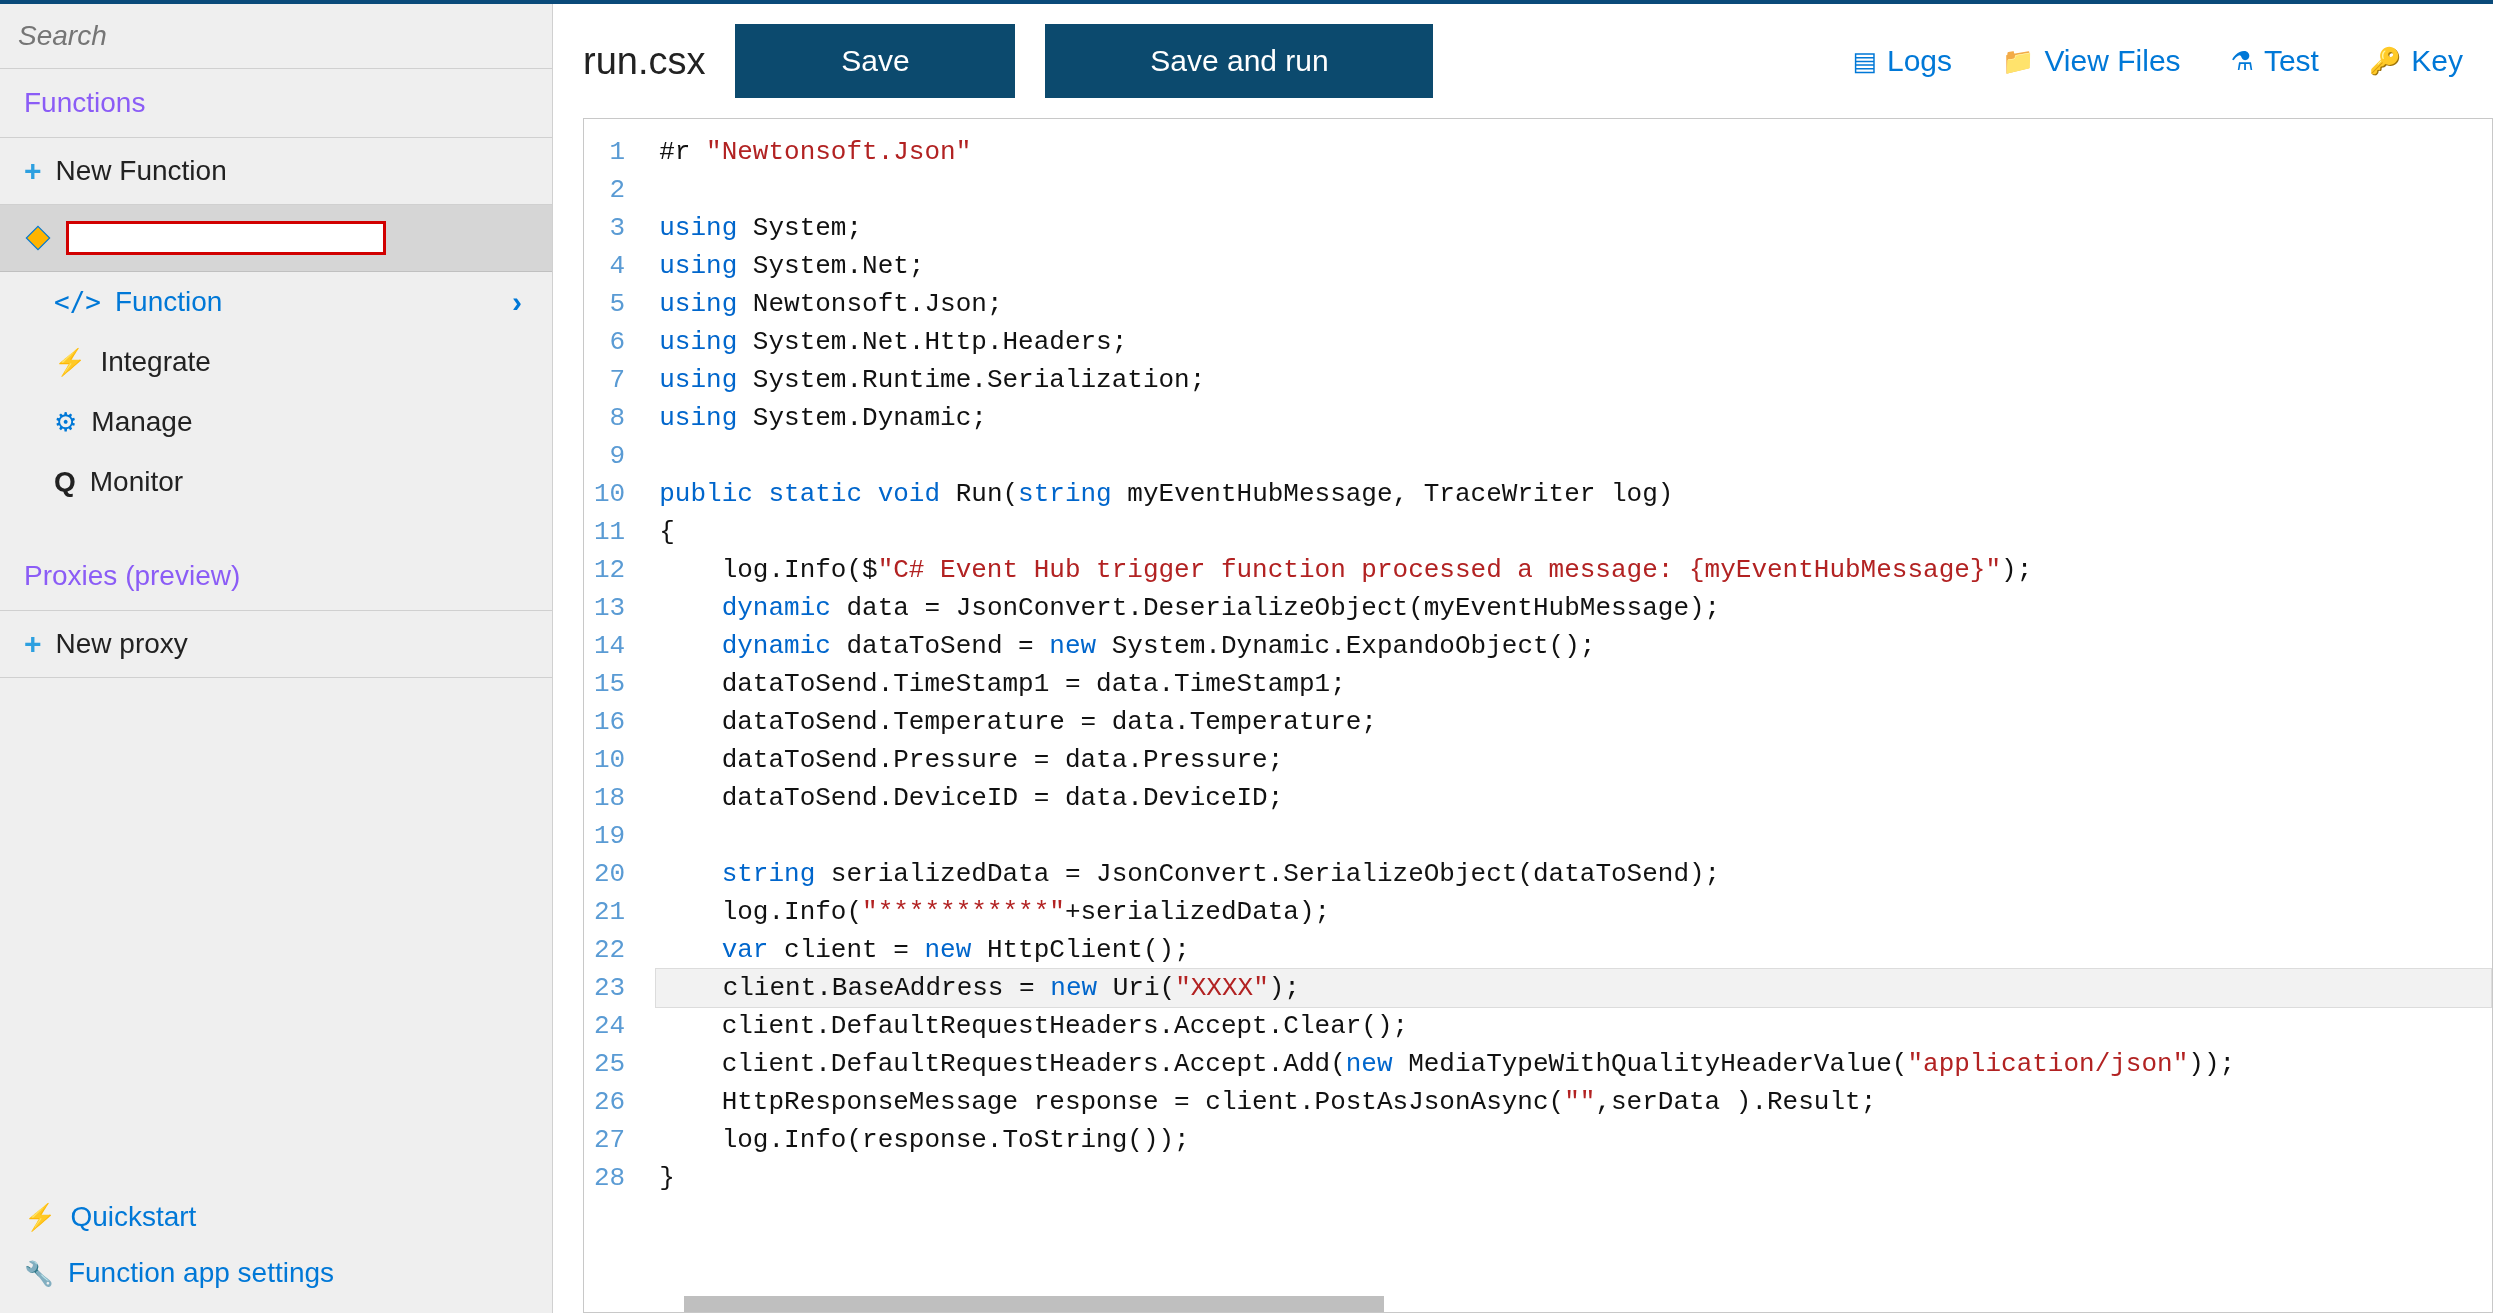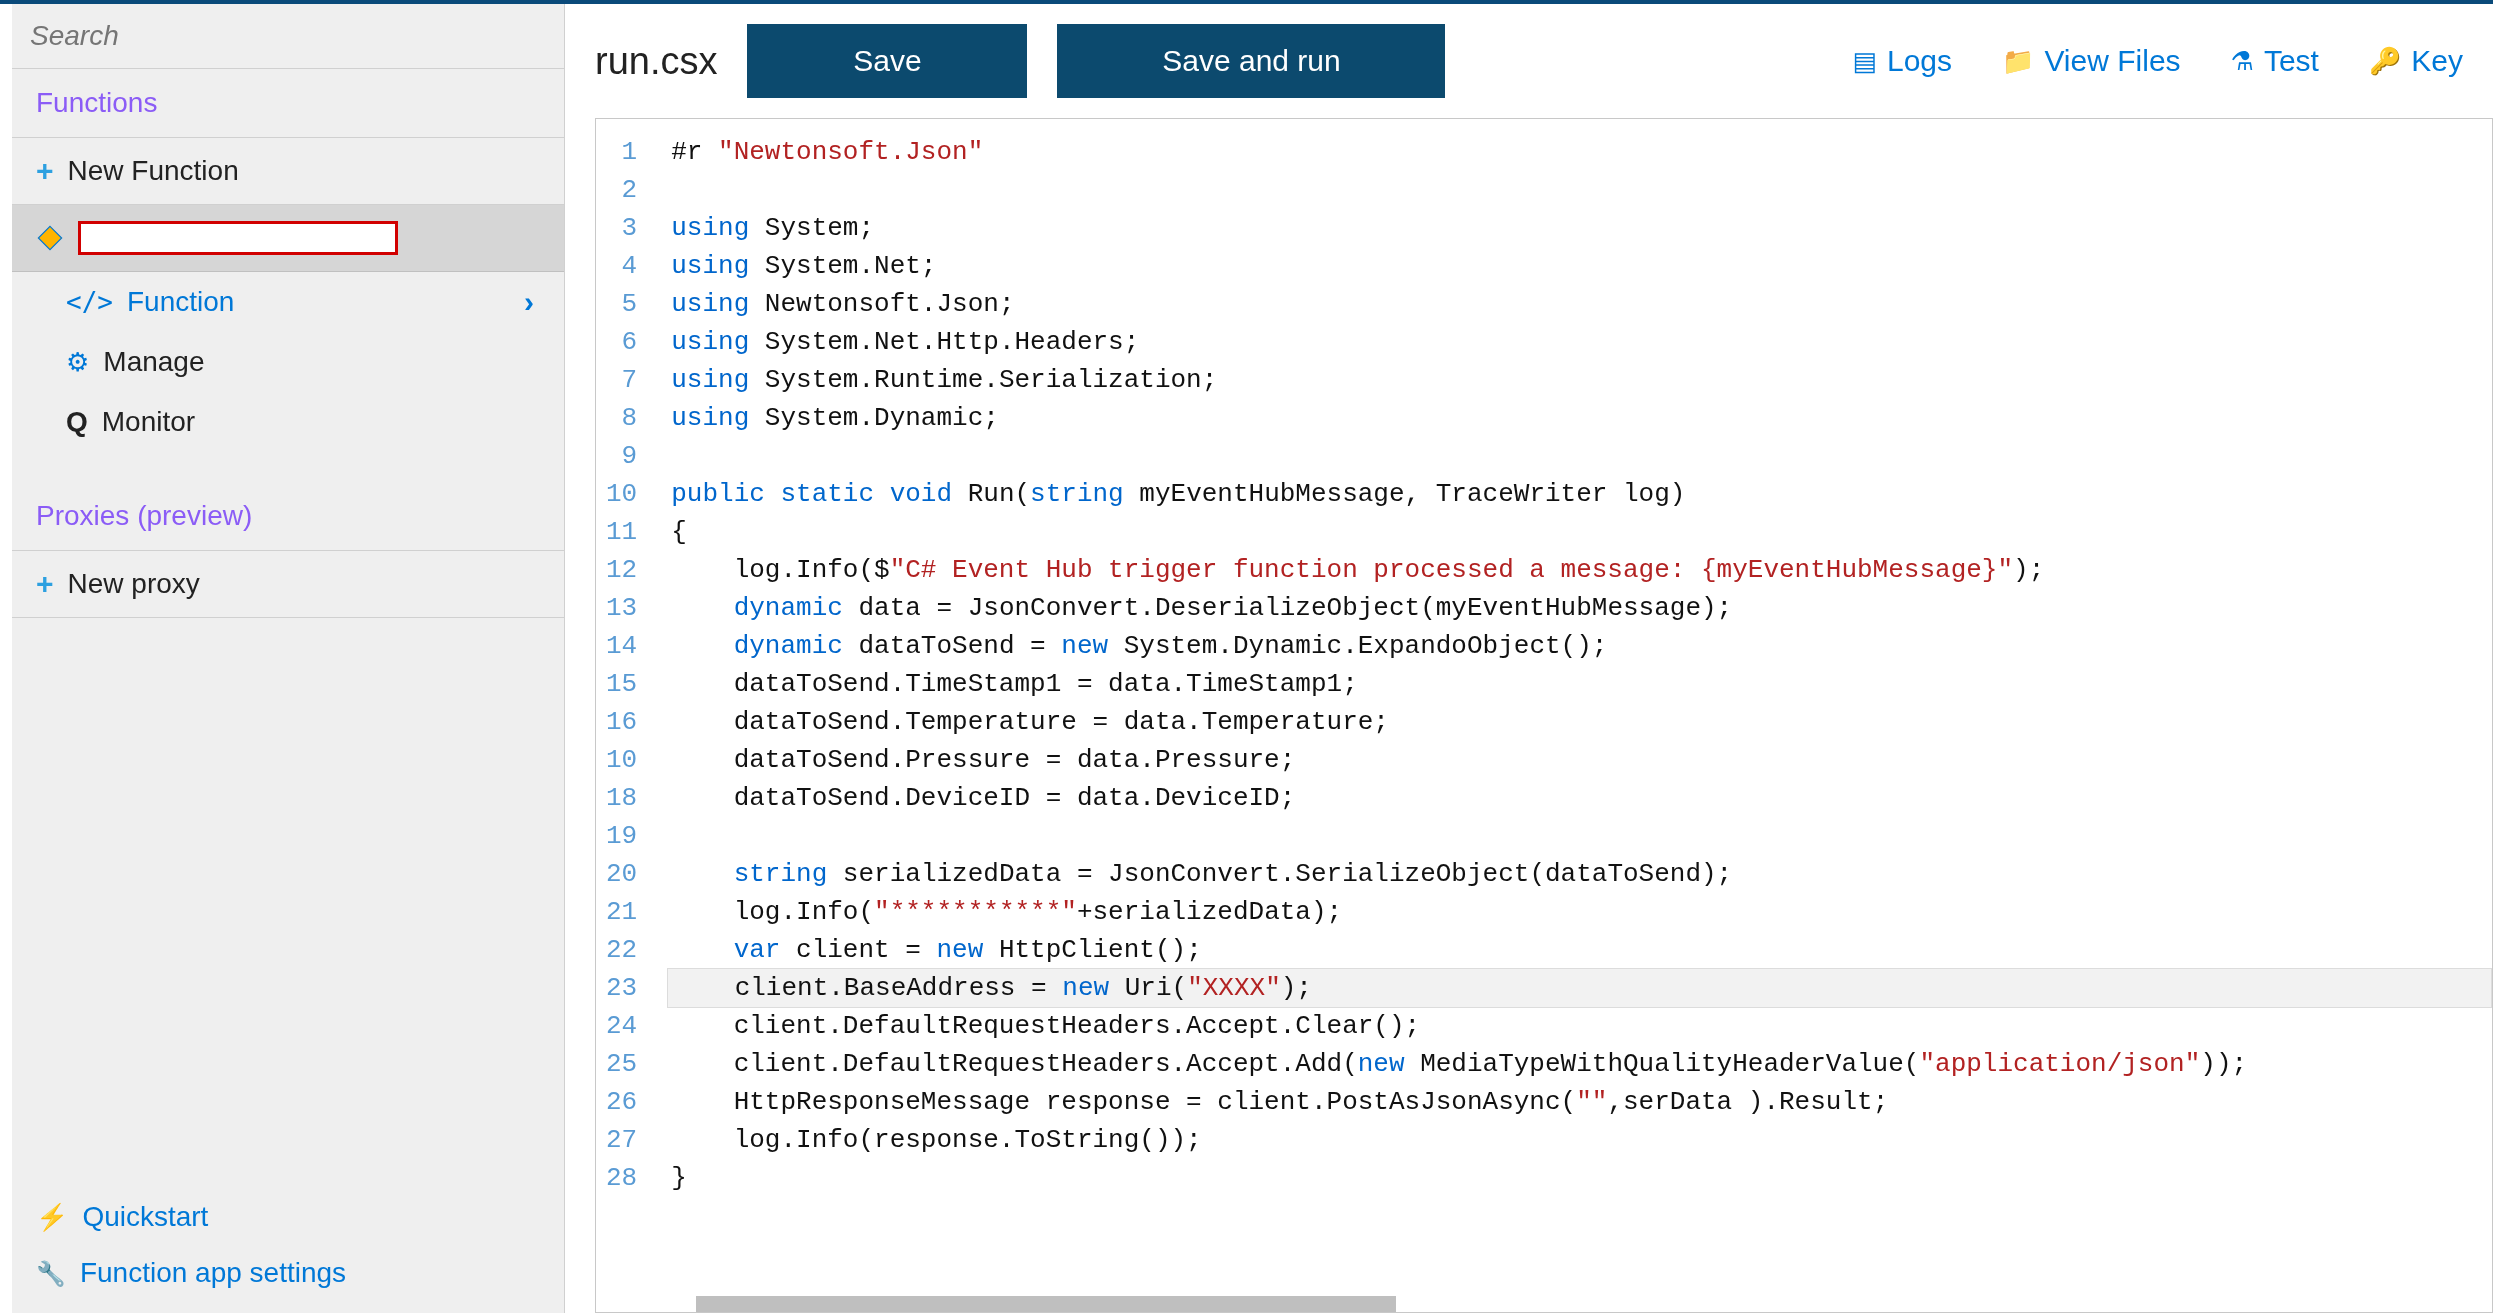--- a/index.html
+++ b/index.html
@@ -1,21 +1,21 @@
 <!DOCTYPE html>
 <html><head>
 <meta charset="utf-8">
 <style>
   * { box-sizing: border-box; margin: 0; padding: 0; }
   html, body { height: 100%; width: 2493px; font-family: "Segoe UI", Arial, sans-serif; overflow: hidden; }
   body { display: flex; flex-direction: column; }
 
   .topbar { height: 4px; background: #0a4a7a; flex: 0 0 auto; }
 
-  .main { display: flex; flex: 1 1 auto; min-height: 0; padding-left: 12px; }
+  .main { display: flex; flex: 1 1 auto; min-height: 0; }
 
   
   .sidebar {
     width: 553px;
     flex: 0 0 553px;
     background: #efefef;
     border-right: 1px solid #d0d0d0;
     display: flex;
     flex-direction: column;
     position: relative;
@@ -214,20 +214,24 @@
             <polygon points="12,2 22,12 12,22 2,12" fill="#ffb400" stroke="#0078d7" stroke-width="1"></polygon>
           </svg>
       </span>
       <span class="name-box"></span>
     </div>
 
     <div class="sb-sub active">
       <span class="code-tag">&lt;/&gt;</span>
       <span>Function</span>
       <span class="chev-right">›</span>
+    </div>
+    <div class="sb-sub">
+      <span class="bolt-icon"></span>
+      <span>Integrate</span>
     </div>
     <div class="sb-sub">
       <span class="gear-icon"></span>
       <span>Manage</span>
     </div>
     <div class="sb-sub">
       <span style="font-weight:bold;">Q</span>
       <span>Monitor</span>
     </div>
 

